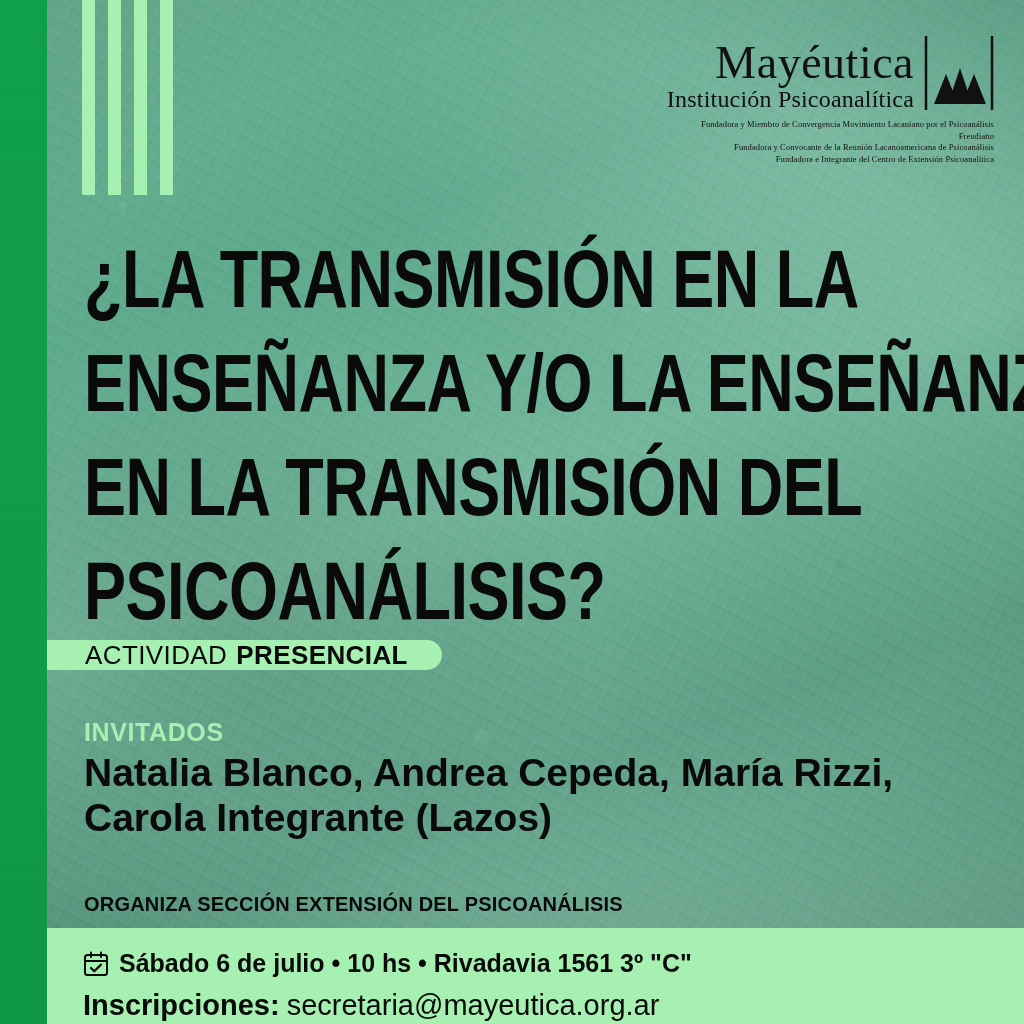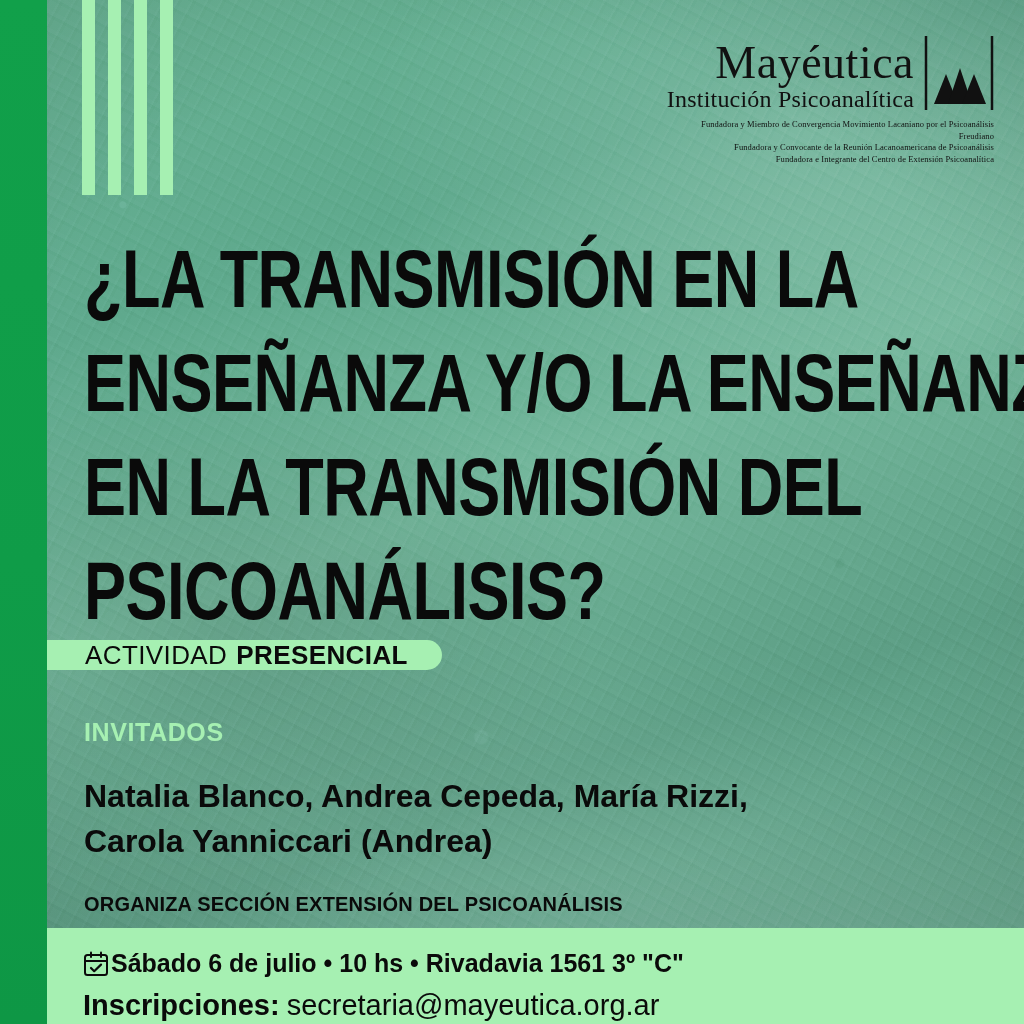--- a/index.html
+++ b/index.html
@@ -99,35 +99,35 @@
     font-size:26px;letter-spacing:.4px;
   }
   .pill .strong{font-weight:bold;margin-left:9px;}
 
   
   .invitados-title{
     position:absolute;left:84px;top:718px;
     color:#a6f0b2;font-weight:bold;font-size:25px;letter-spacing:.6px;
   }
   .invitados-names{
-    position:absolute;left:84px;top:774px;width:880px;
-    color:#0a0a0a;font-weight:bold;font-size:32px;line-height:45px;
+    position:absolute;left:84px;top:750px;width:880px;
+    color:#0a0a0a;font-weight:bold;font-size:39px;line-height:45px;
   }
   .organiza{
     position:absolute;left:84px;top:893px;
     color:#0a0a0a;font-weight:bold;font-size:20px;letter-spacing:.2px;text-align:center;
   }
 
   
   .band{
     position:absolute;left:47px;right:0;bottom:0;height:96px;
     background:#a6f0b2;
   }
   .band-line1{
-    position:absolute;left:36px;top:21px;display:flex;align-items:center;gap:2px;
+    position:absolute;left:36px;top:21px;display:flex;align-items:center;gap:10px;
     color:#0a0a0a;font-weight:bold;font-size:25px;
   }
   .band-line2{
     position:absolute;left:36px;top:61px;display:flex;align-items:baseline;gap:7px;
     color:#0a0a0a;font-size:29px;
   }
   .band-line2 .lbl{font-weight:bold;}
   .cal-icon{width:26px;height:26px;display:block;}
 </style>
 </head>
@@ -176,21 +176,21 @@
   </div>
 
   <div class="pill">
     <span>ACTIVIDAD</span>
     <span class="strong">PRESENCIAL</span>
   </div>
 
   <div class="invitados-title">INVITADOS</div>
   <div class="invitados-names">
     <div>Natalia Blanco, Andrea Cepeda, María Rizzi,</div>
-    <div>Carola Yanniccari (Andrea)</div>
+    <div>Carola Integrante (Lazos)</div>
   </div>
 
   <div class="organiza">ORGANIZA SECCIÓN EXTENSIÓN DEL PSICOANÁLISIS</div>
 
   <div class="band">
     <div class="band-line1">
       <svg class="cal-icon" viewBox="0 0 26 26">
         <rect x="2" y="4" width="22" height="20" rx="2.5" fill="none" stroke="#0a0a0a" stroke-width="2"></rect>
         <path d="M2 10 H24" stroke="#0a0a0a" stroke-width="2"></path>
         <path d="M8 1.5 V6" stroke="#0a0a0a" stroke-width="2" stroke-linecap="round"></path>

